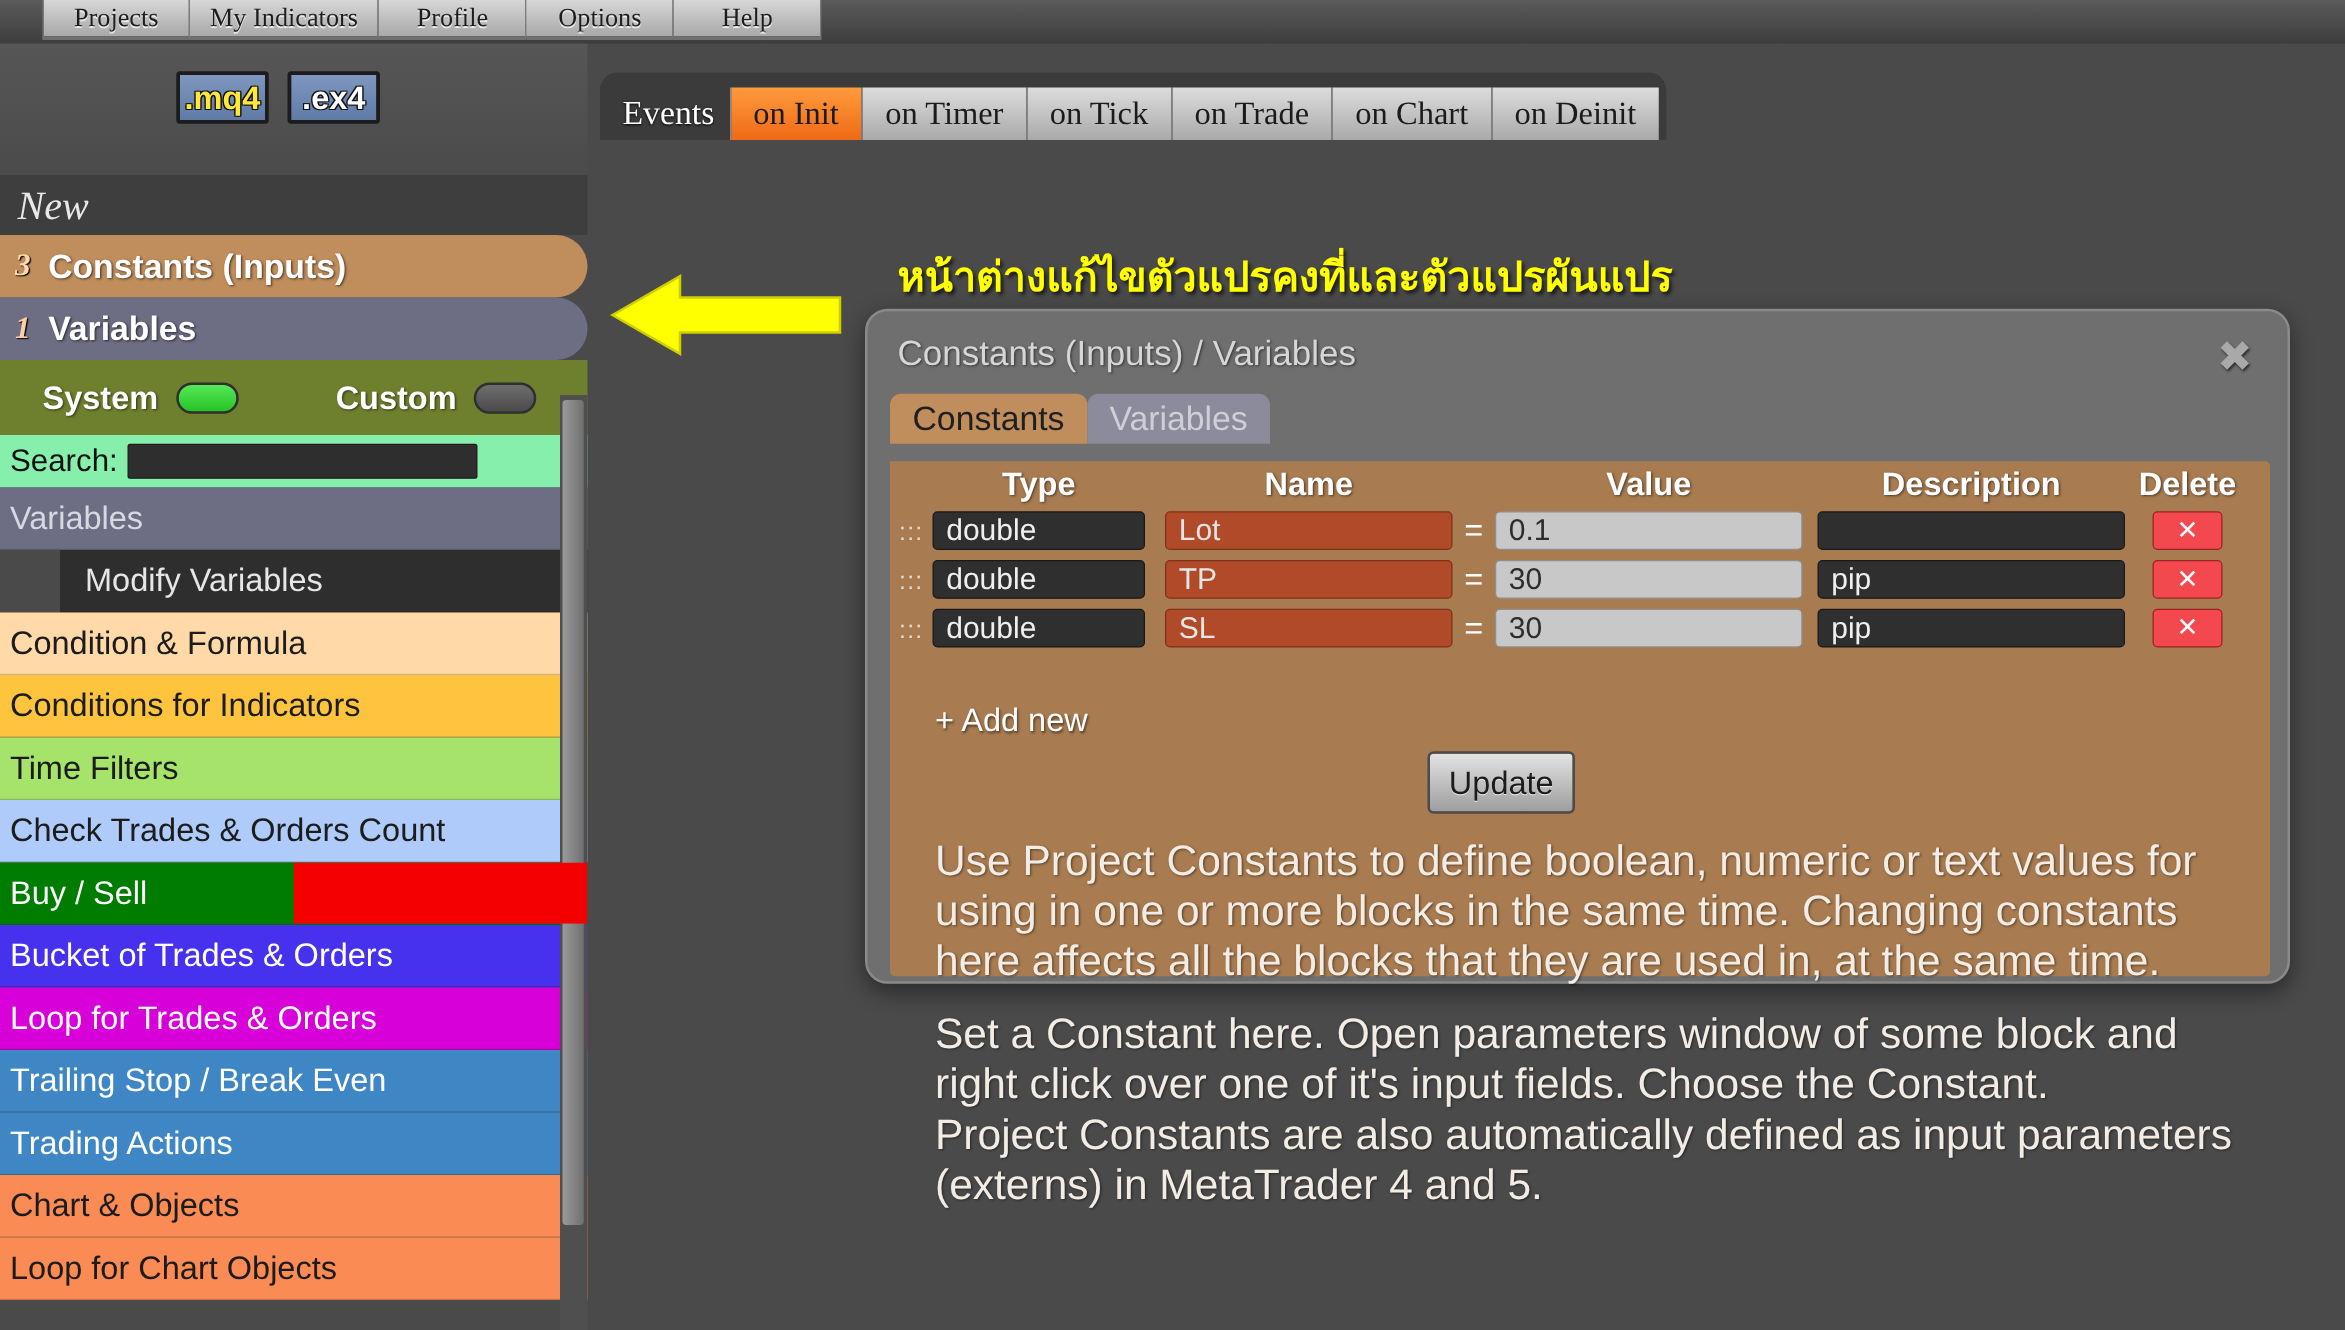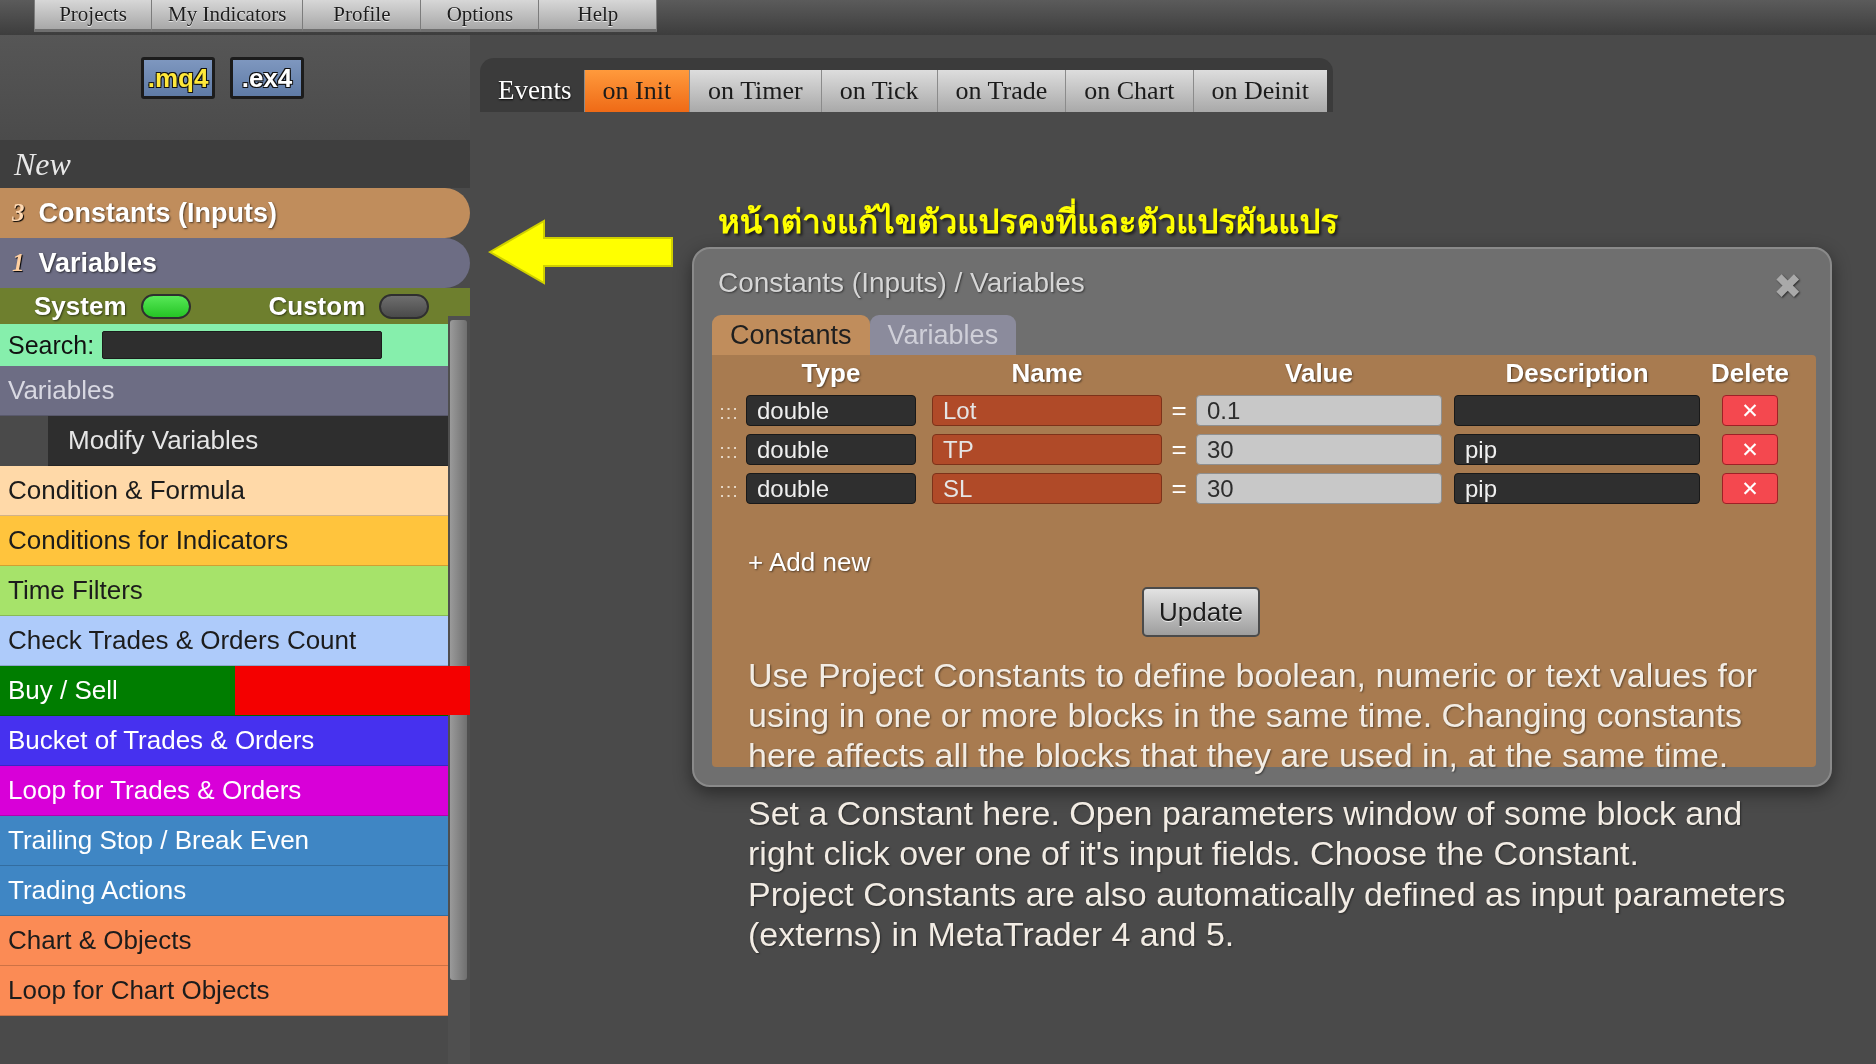--- a/index.html
+++ b/index.html
@@ -95,21 +95,21 @@
   .sb-group .num {
     font-family: "Liberation Serif", "DejaVu Serif", serif;
     font-style: italic; font-size: 25px; color: #ffd9b3;
     margin-right: 14px; text-shadow: 1px 1px 1px #000;
   }
   #sb-constants { background: #c08d5c; }
   #sb-variables { background: #6d6d84; }
   #sb-variables .num { color: #ffcfa0; }
 
   #sb-toggle-row {
-    height: 36px; background: #6e7f2e; display: flex; align-items: center;
+    height: 60px; background: #6e7f2e; display: flex; align-items: center;
     color: #fff; font-size: 26px; font-weight: bold;
     text-shadow: 1px 1px 2px rgba(0,0,0,.55);
   }
   #sb-toggle-row .tg-label { margin-left: 34px; }
   .toggle {
     width: 50px; height: 25px; border-radius: 13px; margin-left: 14px;
     border: 2px solid #2f2f2f;
   }
   .toggle.on  { background: linear-gradient(#57e857, #25c425); }
   .toggle.off { background: linear-gradient(#6e6e6e, #4a4a4a); }
@@ -179,21 +179,21 @@
 
   #dialog-tabs { position: absolute; left: 18px; top: 66px; display: flex; }
   .d-tab {
     height: 40px; padding: 0 18px; display: flex; align-items: center;
     font-size: 27px; border-top-left-radius: 9px; border-top-right-radius: 9px;
   }
   .d-tab.active { background: #c08d5c; color: #1f1f1f; }
   .d-tab.inactive { background: #8b8b9c; color: #cfcfd8; }
 
   #dialog-body {
-    position: absolute; left: 18px; top: 106px; width: 1104px; height: 412px;
+    position: absolute; left: 18px; top: 120px; width: 1104px; height: 412px;
     background: #a87b50; border-radius: 4px; border-top-left-radius: 0;
   }
 
   .table-head {
     display: flex; height: 36px; align-items: center;
     color: #ffffff; font-size: 26px; font-weight: bold;
     text-shadow: 1px 1px 2px rgba(0,0,0,.5);
   }
   .col-handle { width: 34px; }
   .col-type   { width: 170px; text-align: center; }

